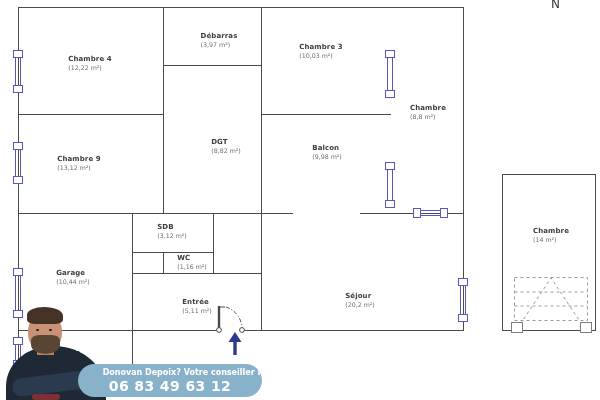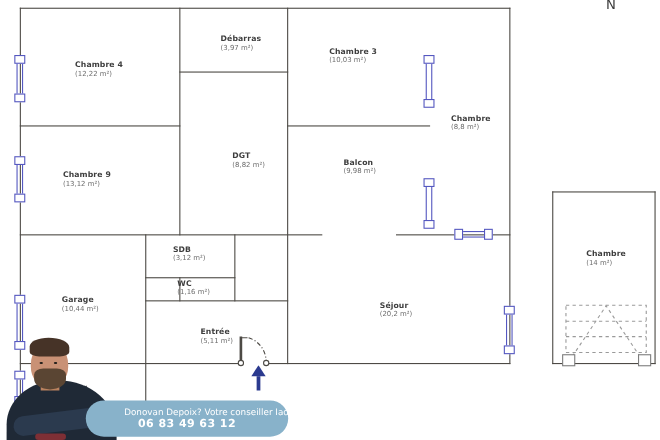--- a/index.html
+++ b/index.html
@@ -23,22 +23,22 @@
   .agent-arms{position:absolute;left:6px;top:68px;width:88px;height:18px;background:#2b3a4e;border-radius:9px;transform:rotate(-7deg);}
   .agent-neck{position:absolute;left:31px;top:40px;width:17px;height:9px;background:#b9825f;}
   .agent-head{position:absolute;left:22px;top:5px;width:34px;height:41px;background:#c99175;border-radius:50% 50% 46% 46%;}
   .agent-hair{position:absolute;left:21px;top:1px;width:36px;height:17px;background:#463327;border-radius:50% 55% 25% 25%;}
   .agent-beard{position:absolute;left:25px;top:29px;width:29px;height:19px;background:#5a4533;border-radius:30% 30% 52% 52%;}
   .agent-eye{position:absolute;width:3px;height:2px;background:#26211d;border-radius:1px;}
   .agent-red{position:absolute;left:26px;top:88px;width:28px;height:6px;background:#7e2f35;border-radius:3px;}
   
   .banner{position:absolute;left:78px;top:364px;width:184px;height:33px;background:#88b2ca;border-radius:17px;
           z-index:6;display:flex;flex-direction:column;align-items:center;justify-content:center;gap:1px;}
-  .banner-l1{font-size:8px;font-weight:normal;color:#ffffff;white-space:nowrap;margin-left:48px;}
-  .banner-l2{font-size:10px;font-weight:bold;color:#ffffff;letter-spacing:0.4px;}
+  .banner-l1{font-size:8px;font-weight:bold;color:#ffffff;white-space:nowrap;margin-left:48px;}
+  .banner-l2{font-size:14px;font-weight:bold;color:#ffffff;letter-spacing:0.4px;}
 </style>
 </head>
 <body>
 
 <div class="stage">
 
   <div id="plan-layer">
       <div class="wall" style="left: 18px; top: 7px; width: 446px; height: 1px;"></div>
       <div class="wall" style="left: 18px; top: 7px; width: 1px; height: 382px;"></div>
       <div class="wall" style="left: 463px; top: 7px; width: 1px; height: 324px;"></div>
@@ -114,33 +114,33 @@
       <span class="room-area">(8,82 m²)</span>
     </div>
   <div class="room-label" style="left:327px;top:152px">
       <span class="room-name">Balcon</span>
       <span class="room-area">(9,98 m²)</span>
     </div>
   <div class="room-label" style="left:172px;top:231px">
       <span class="room-name">SDB</span>
       <span class="room-area">(3,12 m²)</span>
     </div>
-  <div class="room-label" style="left:176px;top:262px">
+  <div class="room-label" style="left:192px;top:262px">
       <span class="room-name">WC</span>
       <span class="room-area">(1,16 m²)</span>
     </div>
   <div class="room-label" style="left:73px;top:277px">
       <span class="room-name">Garage</span>
       <span class="room-area">(10,44 m²)</span>
     </div>
   <div class="room-label" style="left:197px;top:306px">
       <span class="room-name">Entrée</span>
       <span class="room-area">(5,11 m²)</span>
     </div>
-  <div class="room-label" style="left:360px;top:282px">
+  <div class="room-label" style="left:360px;top:300px">
       <span class="room-name">Séjour</span>
       <span class="room-area">(20,2 m²)</span>
     </div>
   <div class="room-label" style="left:68px;top:357px">
       <span class="room-name">Cellier</span>
       <span class="room-area">(5,54 m²)</span>
     </div>
   <div class="room-label" style="left:551px;top:235px">
       <span class="room-name">Chambre</span>
       <span class="room-area">(14 m²)</span>

